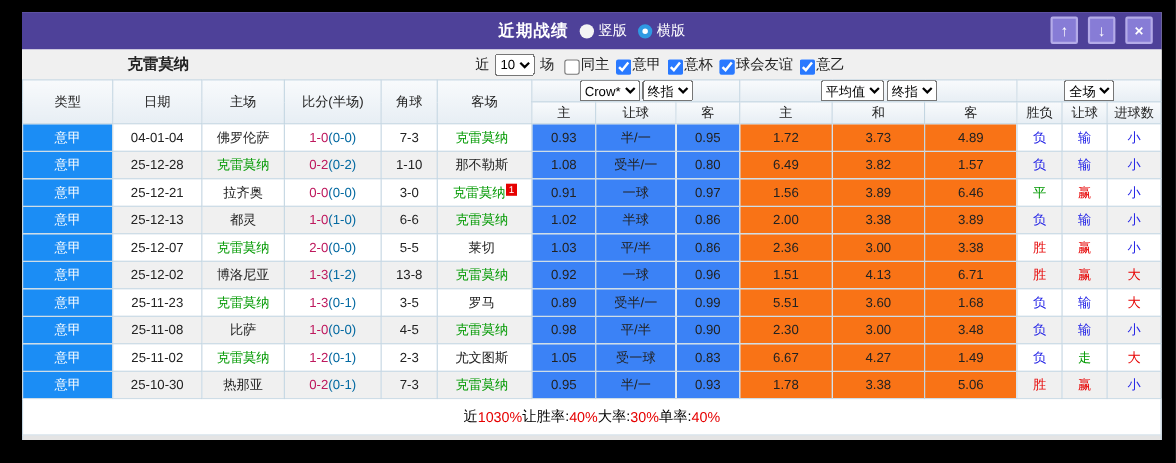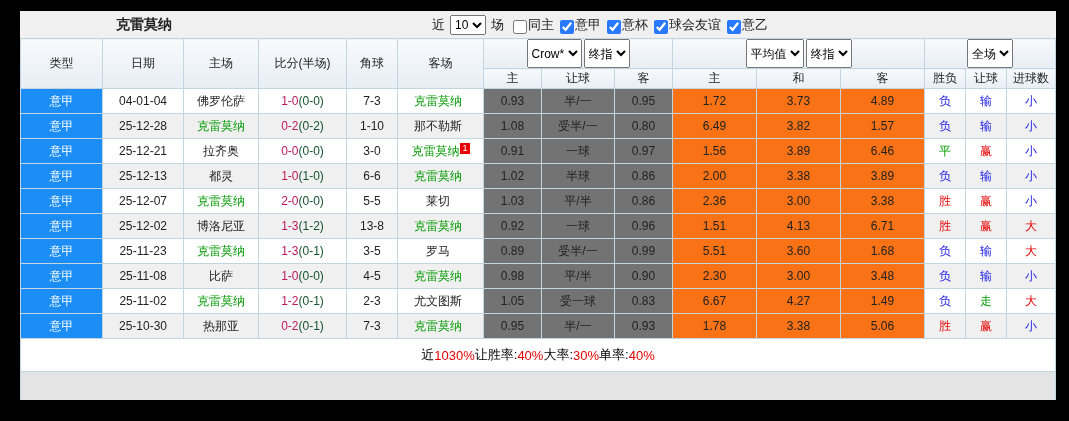--- a/index.html
+++ b/index.html
@@ -39,49 +39,73 @@
   .filter-controls label{display:inline-flex;align-items:flex-end;margin-left:2px;cursor:pointer;}
   .filter-controls input[type=checkbox]{width:14px;height:14px;margin:0 1px 0 4px;accent-color:#2979ff;}
   
   table{border-collapse:collapse;table-layout:fixed;width:1036px;flex:0 0 auto;}
   th,td{
     border:1px solid #c3d5e1;font-size:12px;text-align:center;
     padding:0;overflow:hidden;white-space:nowrap;color:#222;
   }
   thead tr{height:20px;}
   thead th{background:linear-gradient(#f8fafc,#e7eef4);font-weight:normal;}
-  thead select{font-size:12px;height:29px;margin:0 1px;}
+  thead select{font-size:12px;height:19px;margin:0 1px;}
   tbody tr{height:25px;background:#fff;}
   tbody tr.even{background:#f0f0f0;}
   td.league{background:#1b8df5;color:#fff;}
-  td.cream{background:#737373;}
+  td.cream{background:#3b82f6;}
   td.lblue{background:#f97316;}
   .tg{color:#009900;}
   .ft{color:#be185d;}
-  .ht{color:#14532d;}
+  .ht{color:#0369a1;}
   .clr-r{color:#e60000;}
   .clr-b{color:#2222e6;}
   .clr-g{color:#009900;}
   .badge{
     display:inline-block;background:#e60000;color:#fff;font-size:9px;line-height:11px;
     padding:0 2px;vertical-align:top;margin-left:1px;
   }
   
   .footer{
     height:32px;border:1px solid #c3d5e1;border-top:none;
     display:flex;align-items:center;justify-content:center;font-size:13px;flex:0 0 auto;background:#fff;
   }
   .footer .seg-r{color:#e60000;}
   .bottom-strip{flex:1 1 auto;background:#e4e4e4;border-left:1px solid #c3d5e1;border-right:1px solid #c3d5e1;}
 </style>
 </head>
 <body>
 
 <div class="window">
 
+  <div class="titlebar">
+    <div class="title-group">
+      <span class="title-text">近期战绩</span>
+      <span class="radio-opt">
+        <span class="rdo"></span>
+        <span>竖版</span>
+      </span>
+      <span class="radio-opt">
+        <span class="rdo sel"></span>
+        <span>横版</span>
+      </span>
+    </div>
+    <div class="win-btns">
+      <button class="win-btn">
+          <span>↑</span>
+        </button>
+      <button class="win-btn">
+          <span>↓</span>
+        </button>
+      <button class="win-btn">
+          <span>×</span>
+        </button>
+    </div>
+  </div>
 
   <div class="filterbar">
     <span class="team-name">克雷莫纳</span>
     <div class="filter-controls">
       <span>近</span>
       <select>
         <option>10</option>
       </select>
       <span>场</span>
       <span style="display:inline-flex;align-items:center;">

